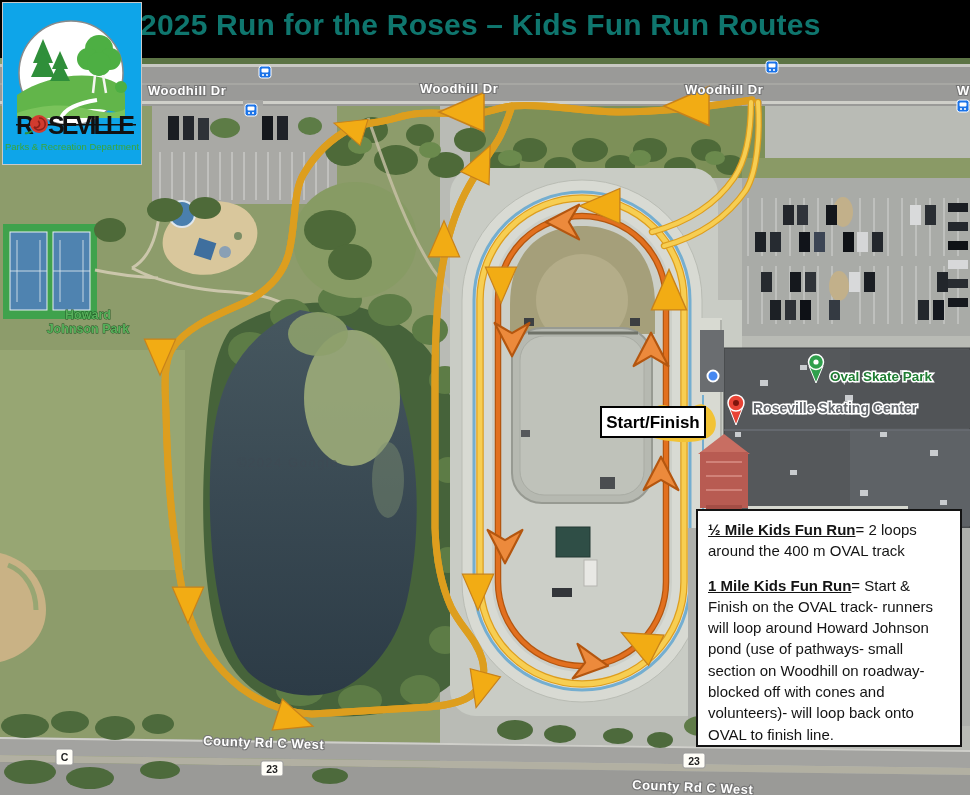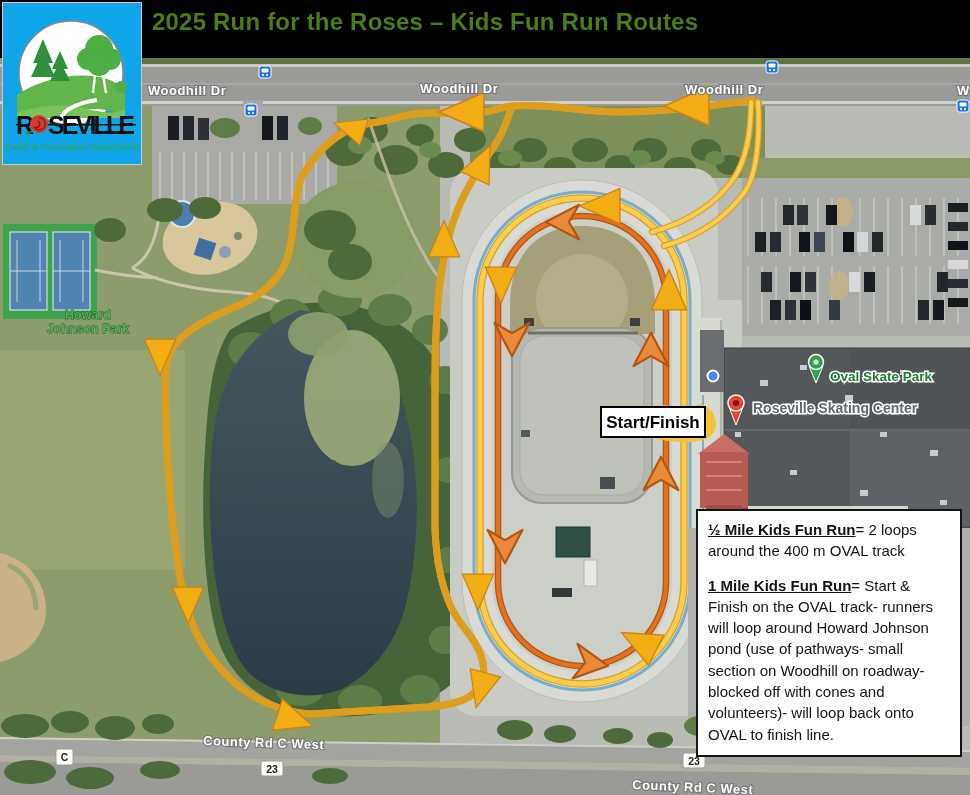--- a/index.html
+++ b/index.html
@@ -1,29 +1,29 @@
 <!DOCTYPE html>
 <html><head>
 <meta charset="utf-8">
 <style>
   html,body{margin:0;padding:0;background:#222;}
   #stage{position:relative;width:970px;height:795px;overflow:hidden;background:#98a274;
          font-family:"Liberation Sans",sans-serif;}
   
   #titlebar{position:absolute;left:0;top:0;width:970px;height:58px;background:#000;z-index:30;}
-  #titlebar .t{position:absolute;left:152px;top:8px;color:#4d7c0f;font-size:24px;font-weight:bold;
+  #titlebar .t{position:absolute;left:140px;top:8px;color:#0f766e;font-size:30px;font-weight:bold;
                letter-spacing:.2px;white-space:nowrap;}
   
   #logo{position:absolute;left:2px;top:2px;width:138px;height:161px;background:#0ea5e9;
         border:1px solid #c9c9c9;z-index:40;}
   
   #map{position:absolute;left:0;top:0;width:970px;height:795px;z-index:10;}
   
   #infobox{position:absolute;left:696px;top:509px;width:266px;z-index:35;background:#fff;
-           border:2px solid #141414;padding:8px 10px 10px 10px;box-sizing:border-box;
+           border:2px solid #141414;padding:8px 10px 0 10px;box-sizing:border-box;
            font-size:15px;line-height:1.42;color:#141414;}
   #infobox p{margin:0;}
   #infobox p + p{margin-top:13px;}
   .lead{font-weight:bold;text-decoration:underline;}
   text{font-family:"Liberation Sans",sans-serif;}
 </style>
 </head>
 <body>
 
 <div id="stage">

